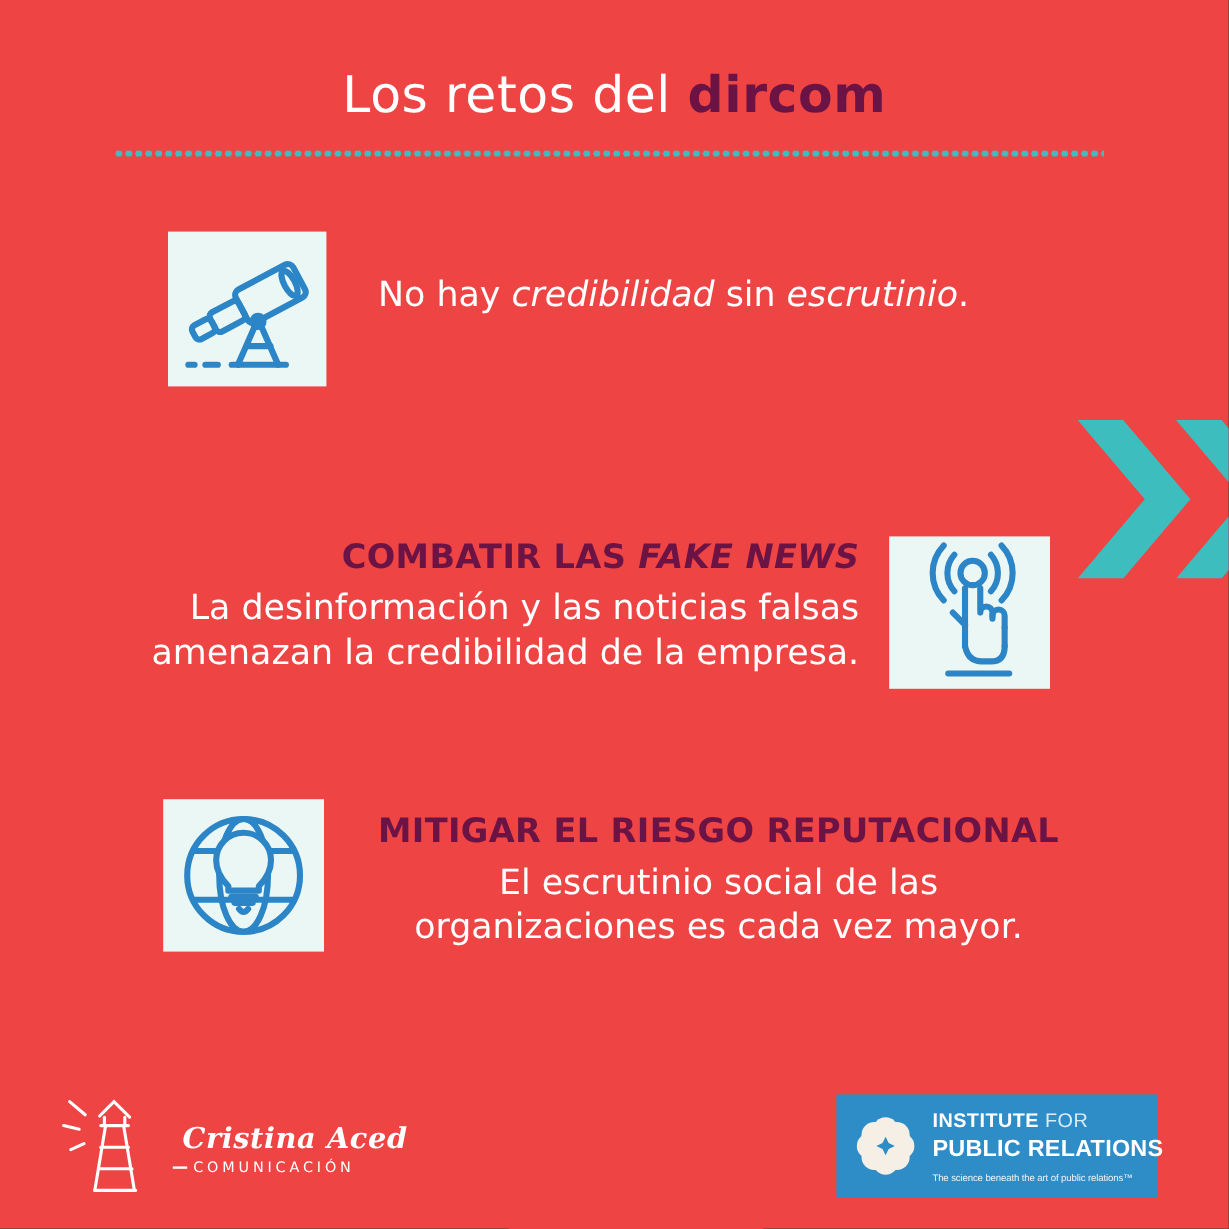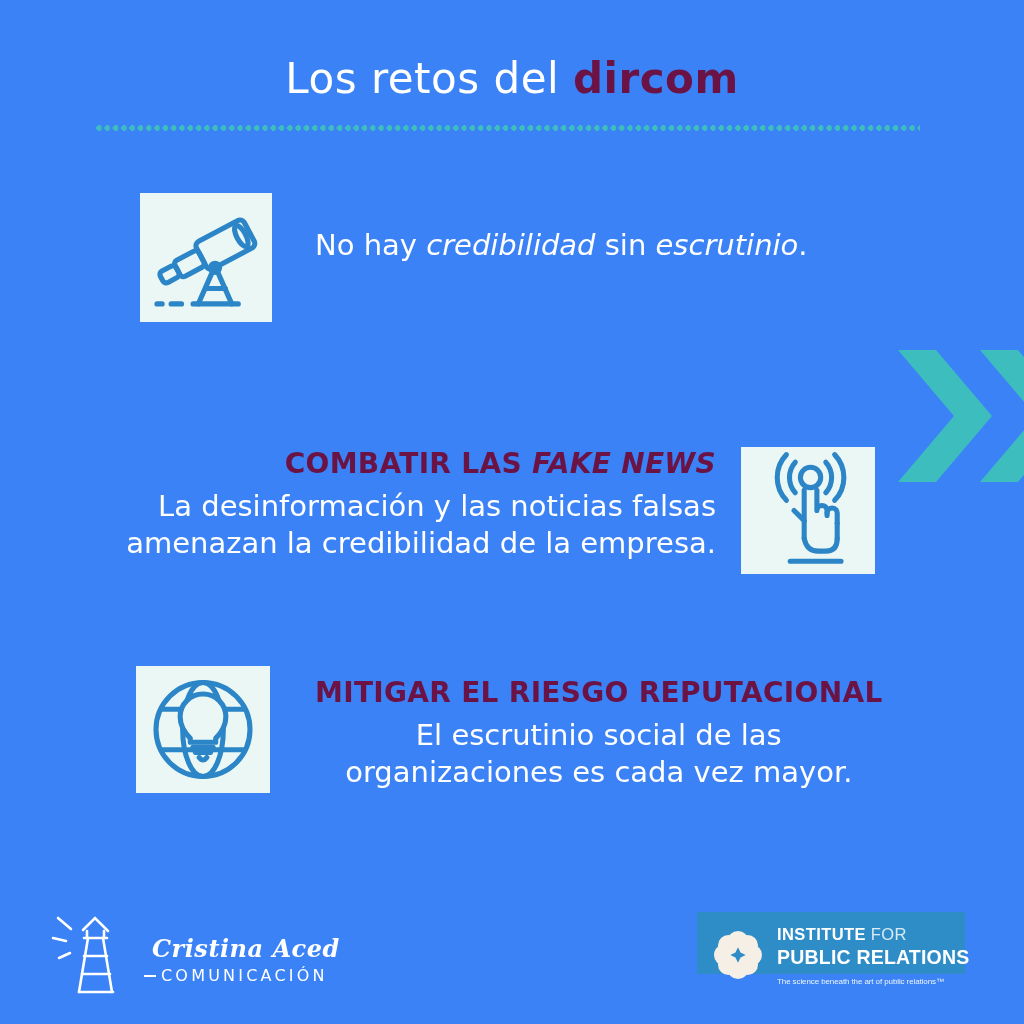--- a/index.html
+++ b/index.html
@@ -1,18 +1,18 @@
 <!DOCTYPE html>
 <html><head>
 <meta charset="utf-8">
 <style>
   html,body{margin:0;padding:0;background:#333;}
   .canvas{
     position:relative;width:1024px;height:1024px;overflow:hidden;
-    background:#3b82f6;
+    background:#ef4444;
     font-family:"DejaVu Sans","Liberation Sans",sans-serif;
   }
   
   .title{
     position:absolute;top:54px;left:0;width:1024px;text-align:center;
     font-size:42px;color:#FFFFFF;font-weight:500;letter-spacing:.5px;
   }
   .title .hl{color:#6B1345;font-weight:800;}
   .dotted-divider{
     position:absolute;top:124px;left:96px;width:824px;height:8px;
@@ -44,23 +44,23 @@
   .brand svg{position:absolute;left:0;top:0;width:92px;height:88px;}
   .brand-name{
     position:absolute;left:102px;top:26px;
     font-family:"DejaVu Serif","Liberation Serif",serif;
     font-style:italic;font-weight:700;font-size:24px;letter-spacing:.5px;white-space:nowrap;
   }
   .brand-sub{
     position:absolute;left:94px;top:58px;display:flex;align-items:center;white-space:nowrap;
   }
   .brand-dash{display:inline-block;width:12px;height:2px;background:#FFFFFF;margin-right:5px;}
-  .brand-sub-text{font-size:16px;letter-spacing:3.2px;font-weight:400;}
-  
-  .ipr{position:absolute;left:697px;top:912px;width:268px;height:62px;background:#2E8DC7;color:#FFFFFF;}
+  .brand-sub-text{font-size:12px;letter-spacing:3.2px;font-weight:400;}
+  
+  .ipr{position:absolute;left:697px;top:912px;width:268px;height:86px;background:#2E8DC7;color:#FFFFFF;}
   .ipr svg{position:absolute;left:9px;top:11px;width:64px;height:64px;}
   .ipr-text{position:absolute;left:80px;top:13px;width:184px;font-family:"Liberation Sans",sans-serif;}
   .ipr-l1{font-size:16.5px;letter-spacing:.4px;white-space:nowrap;}
   .ipr-l1 .strong{font-weight:700;}
   .ipr-l1 .light{font-weight:400;color:#D9EBF6;}
   .ipr-l2{font-size:19.5px;font-weight:700;letter-spacing:.2px;margin-top:2px;white-space:nowrap;}
   .ipr-tag{font-size:8px;letter-spacing:-.1px;margin-top:8px;color:#EAF4FA;white-space:nowrap;}
 </style>
 </head>
 <body>

